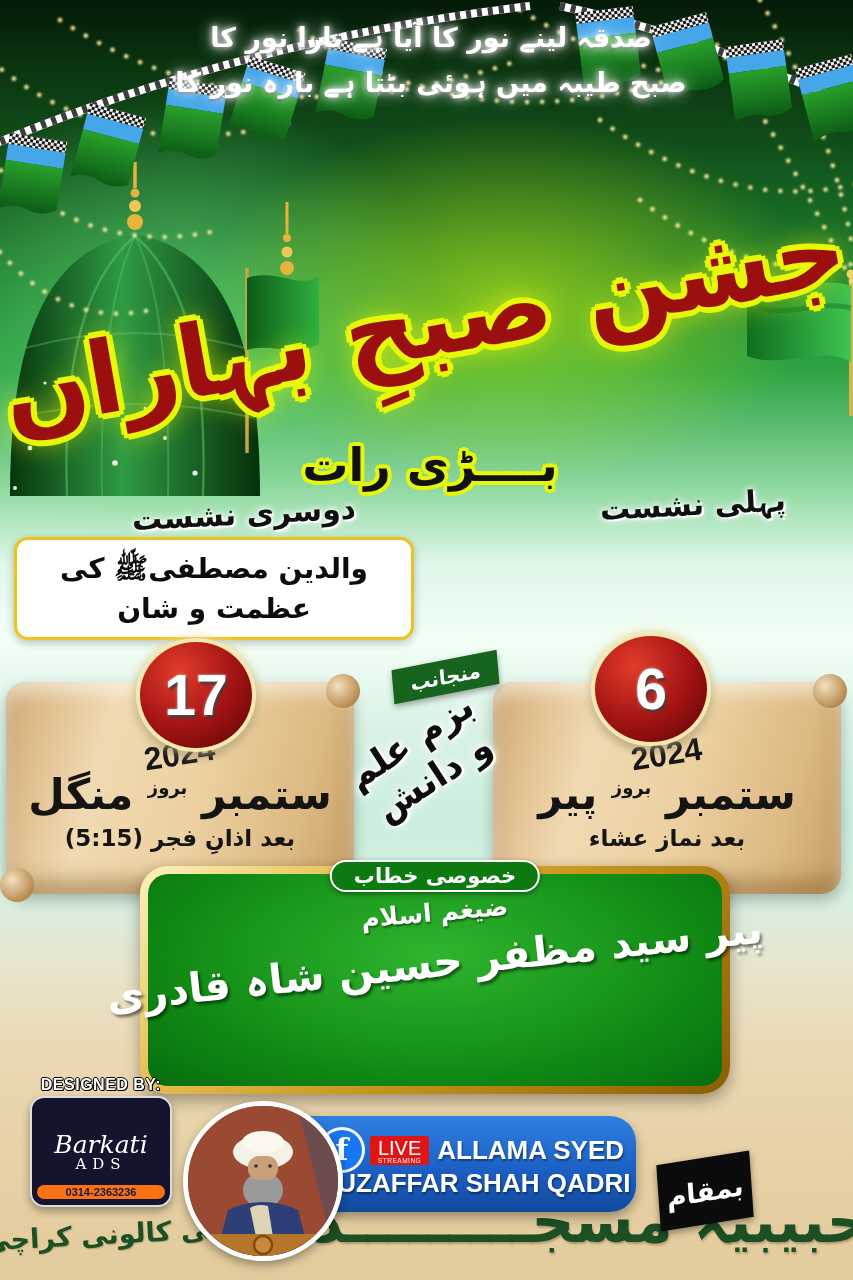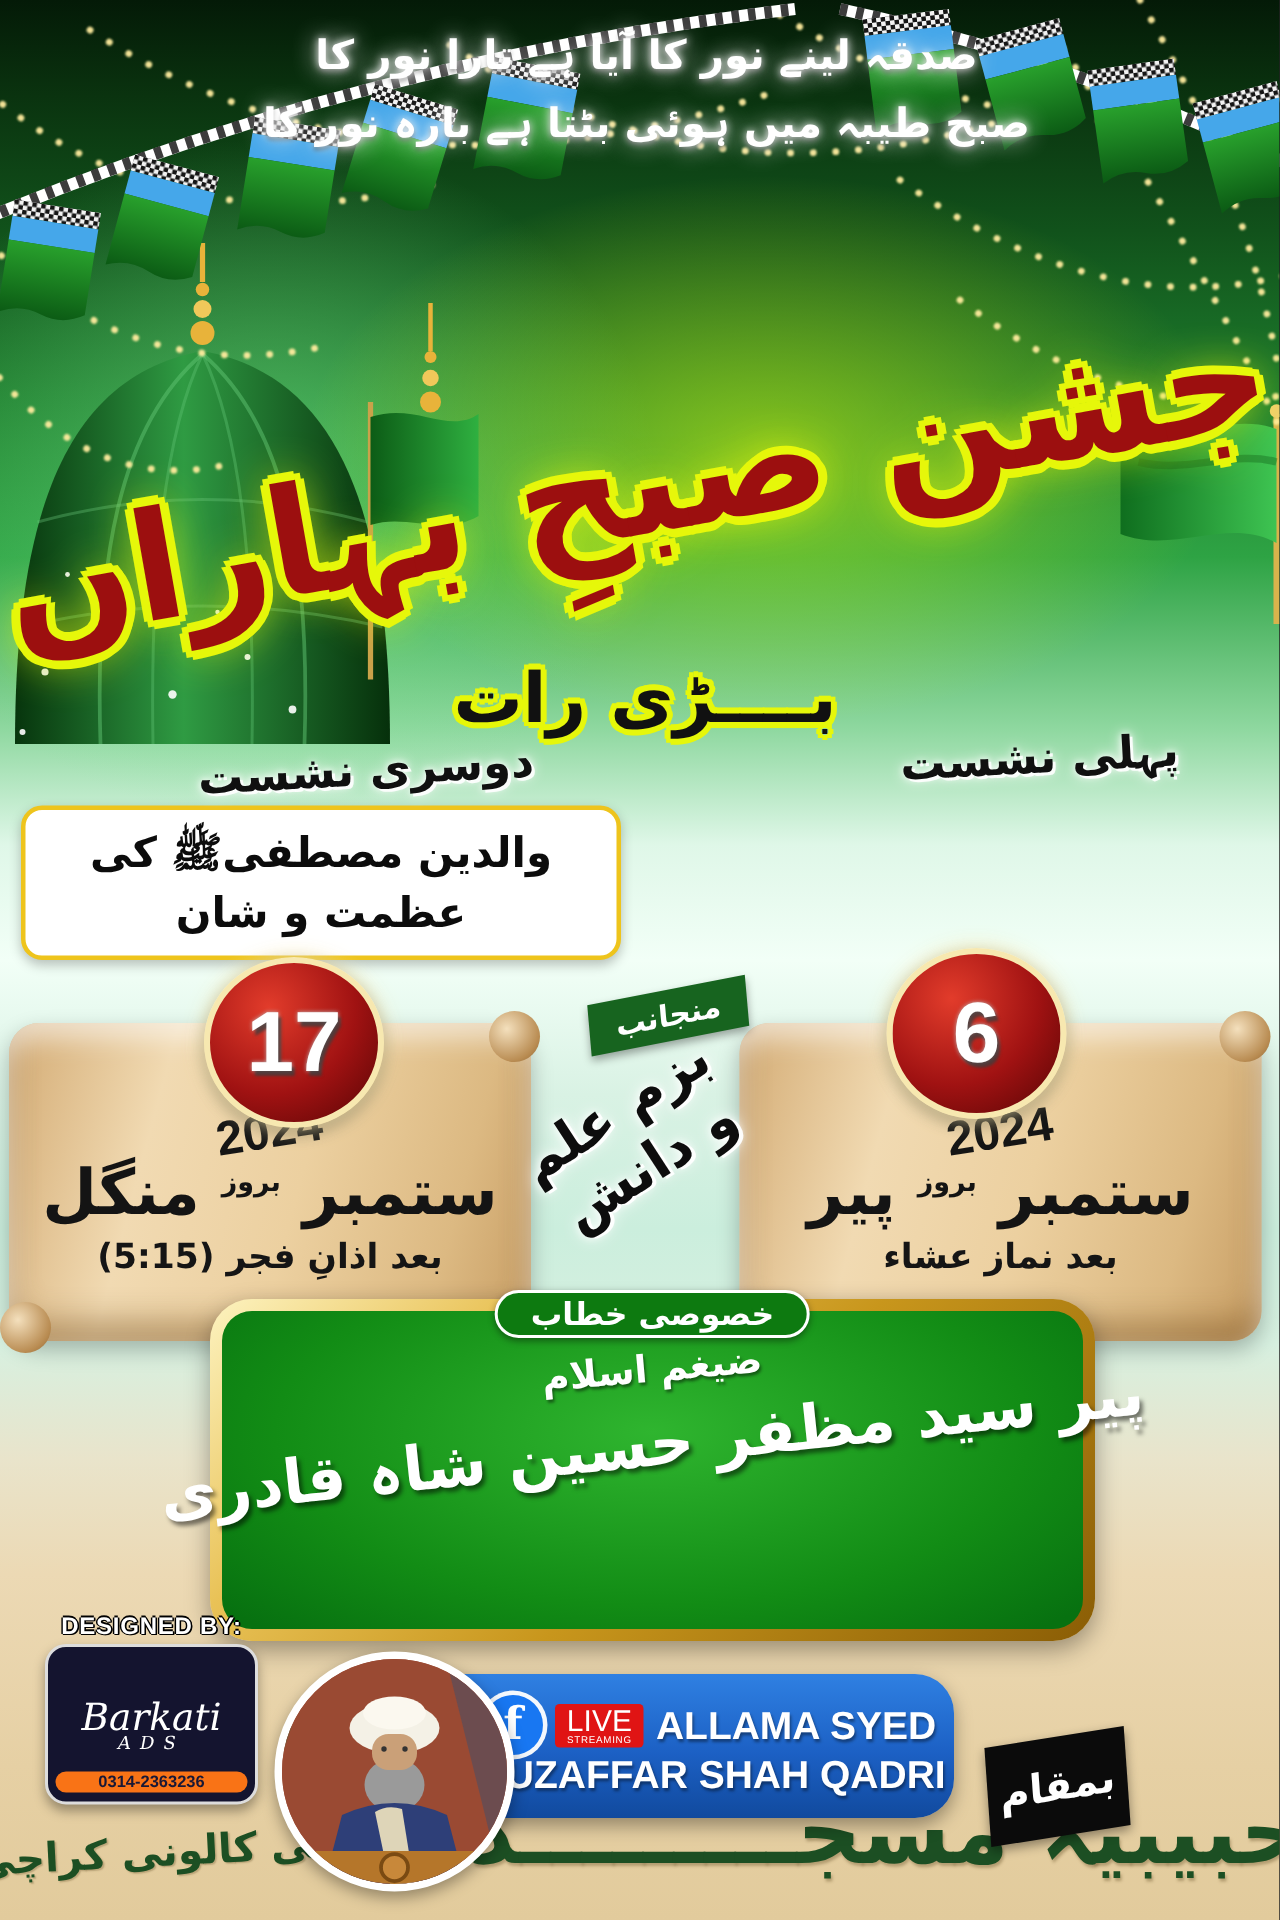--- a/index.html
+++ b/index.html
@@ -91,21 +91,21 @@
   .banner-name{margin-top:12px;direction:rtl;white-space:nowrap;color:#fff;font-weight:bold;
     font-size:41px;transform:rotate(-6deg);text-shadow:2px 3px 3px rgba(0,0,0,.5);}
 
   .designer{position:absolute;left:30px;top:1076px;width:142px;text-align:center;z-index:4;}
   .designer .label{font-family:"Liberation Sans",sans-serif;font-weight:bold;font-size:16px;
     color:#fff;letter-spacing:.5px;
     text-shadow:-1px 0 0 #000,1px 0 0 #000,0 -1px 0 #000,0 1px 0 #000,1px 1px 0 #000;}
   .designer .card{margin-top:2px;background:#14142f;border:2px solid #ddd;border-radius:14px;
     padding:3px 5px 6px;box-shadow:0 4px 8px rgba(0,0,0,.35);}
   .designer .name{font-family:"DejaVu Serif",serif;font-style:italic;font-size:25px;color:#fff;margin-top:29px;}
-  .designer .sub{font-family:"DejaVu Serif",serif;font-style:italic;font-size:12px;color:#fff;
+  .designer .sub{font-family:"DejaVu Serif",serif;font-size:15px;color:#fff;
     letter-spacing:6px;margin-top:-4px;}
   .designer .phone{margin-top:12px;background:#f97316;border-radius:12px;color:#181836;
     font-family:"Liberation Sans",sans-serif;font-weight:bold;font-size:11px;padding:1px 2px;}
 
   .live-bar{position:absolute;left:252px;top:1116px;width:384px;height:96px;border-radius:26px;
     background:linear-gradient(180deg,#2f80e2 0%,#1c60c4 55%,#114a9e 100%);
     box-shadow:0 5px 12px rgba(0,0,0,.35);z-index:3;
     display:flex;flex-direction:column;justify-content:center;align-items:center;
     padding-left:58px;box-sizing:border-box;}
   .live-row{display:flex;align-items:center;gap:8px;}

